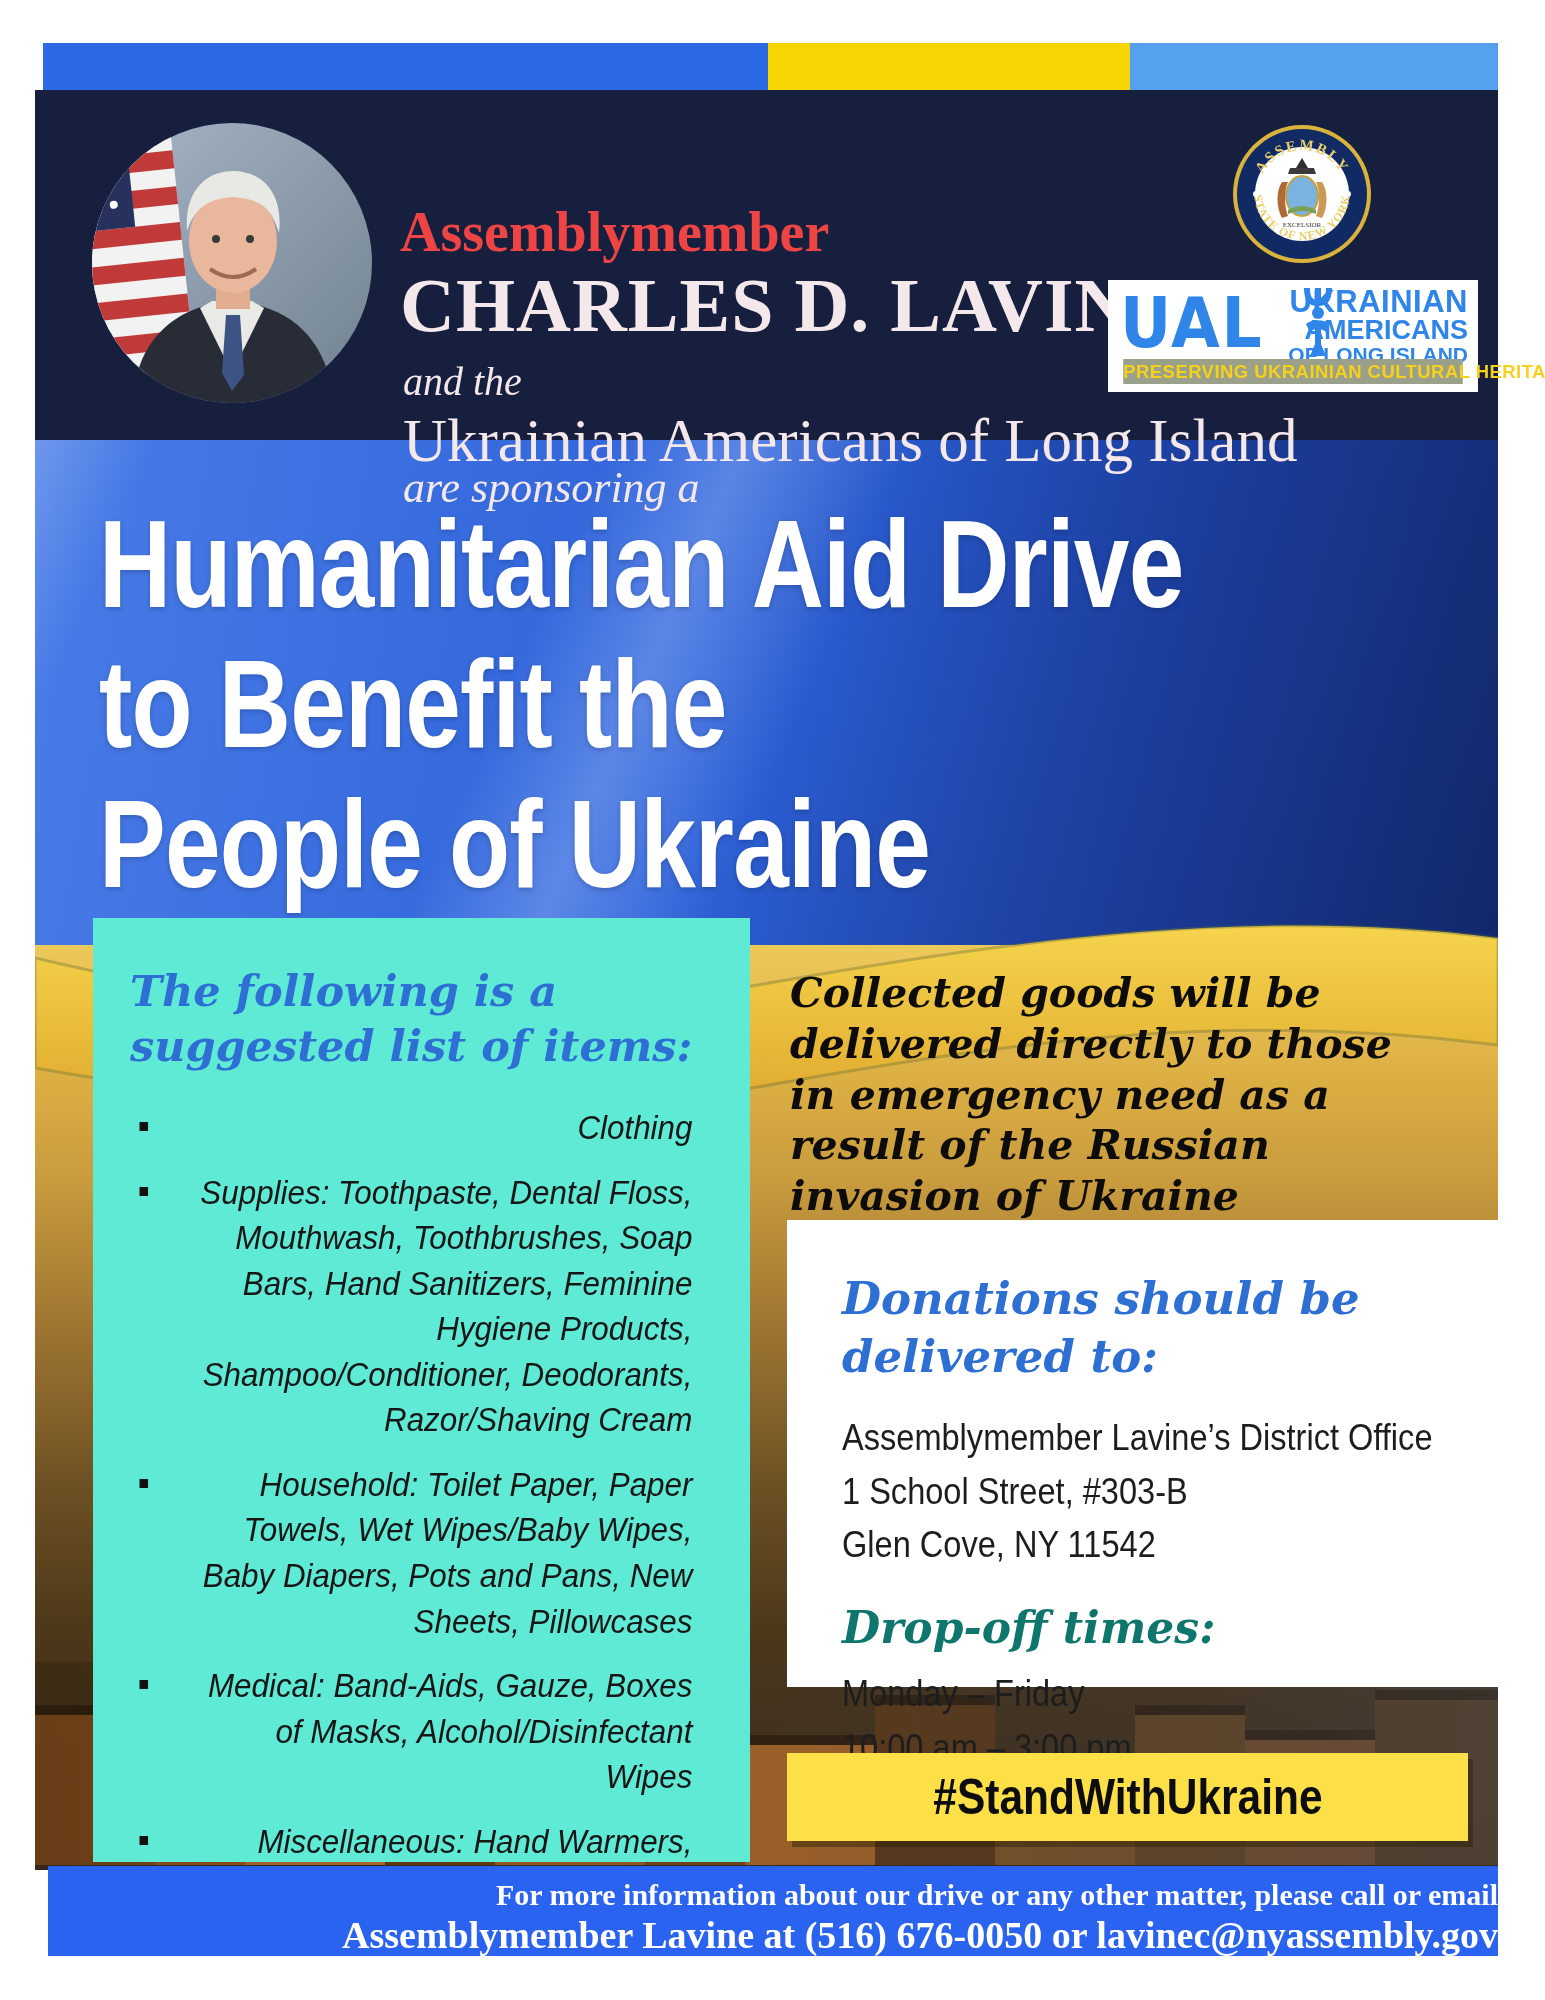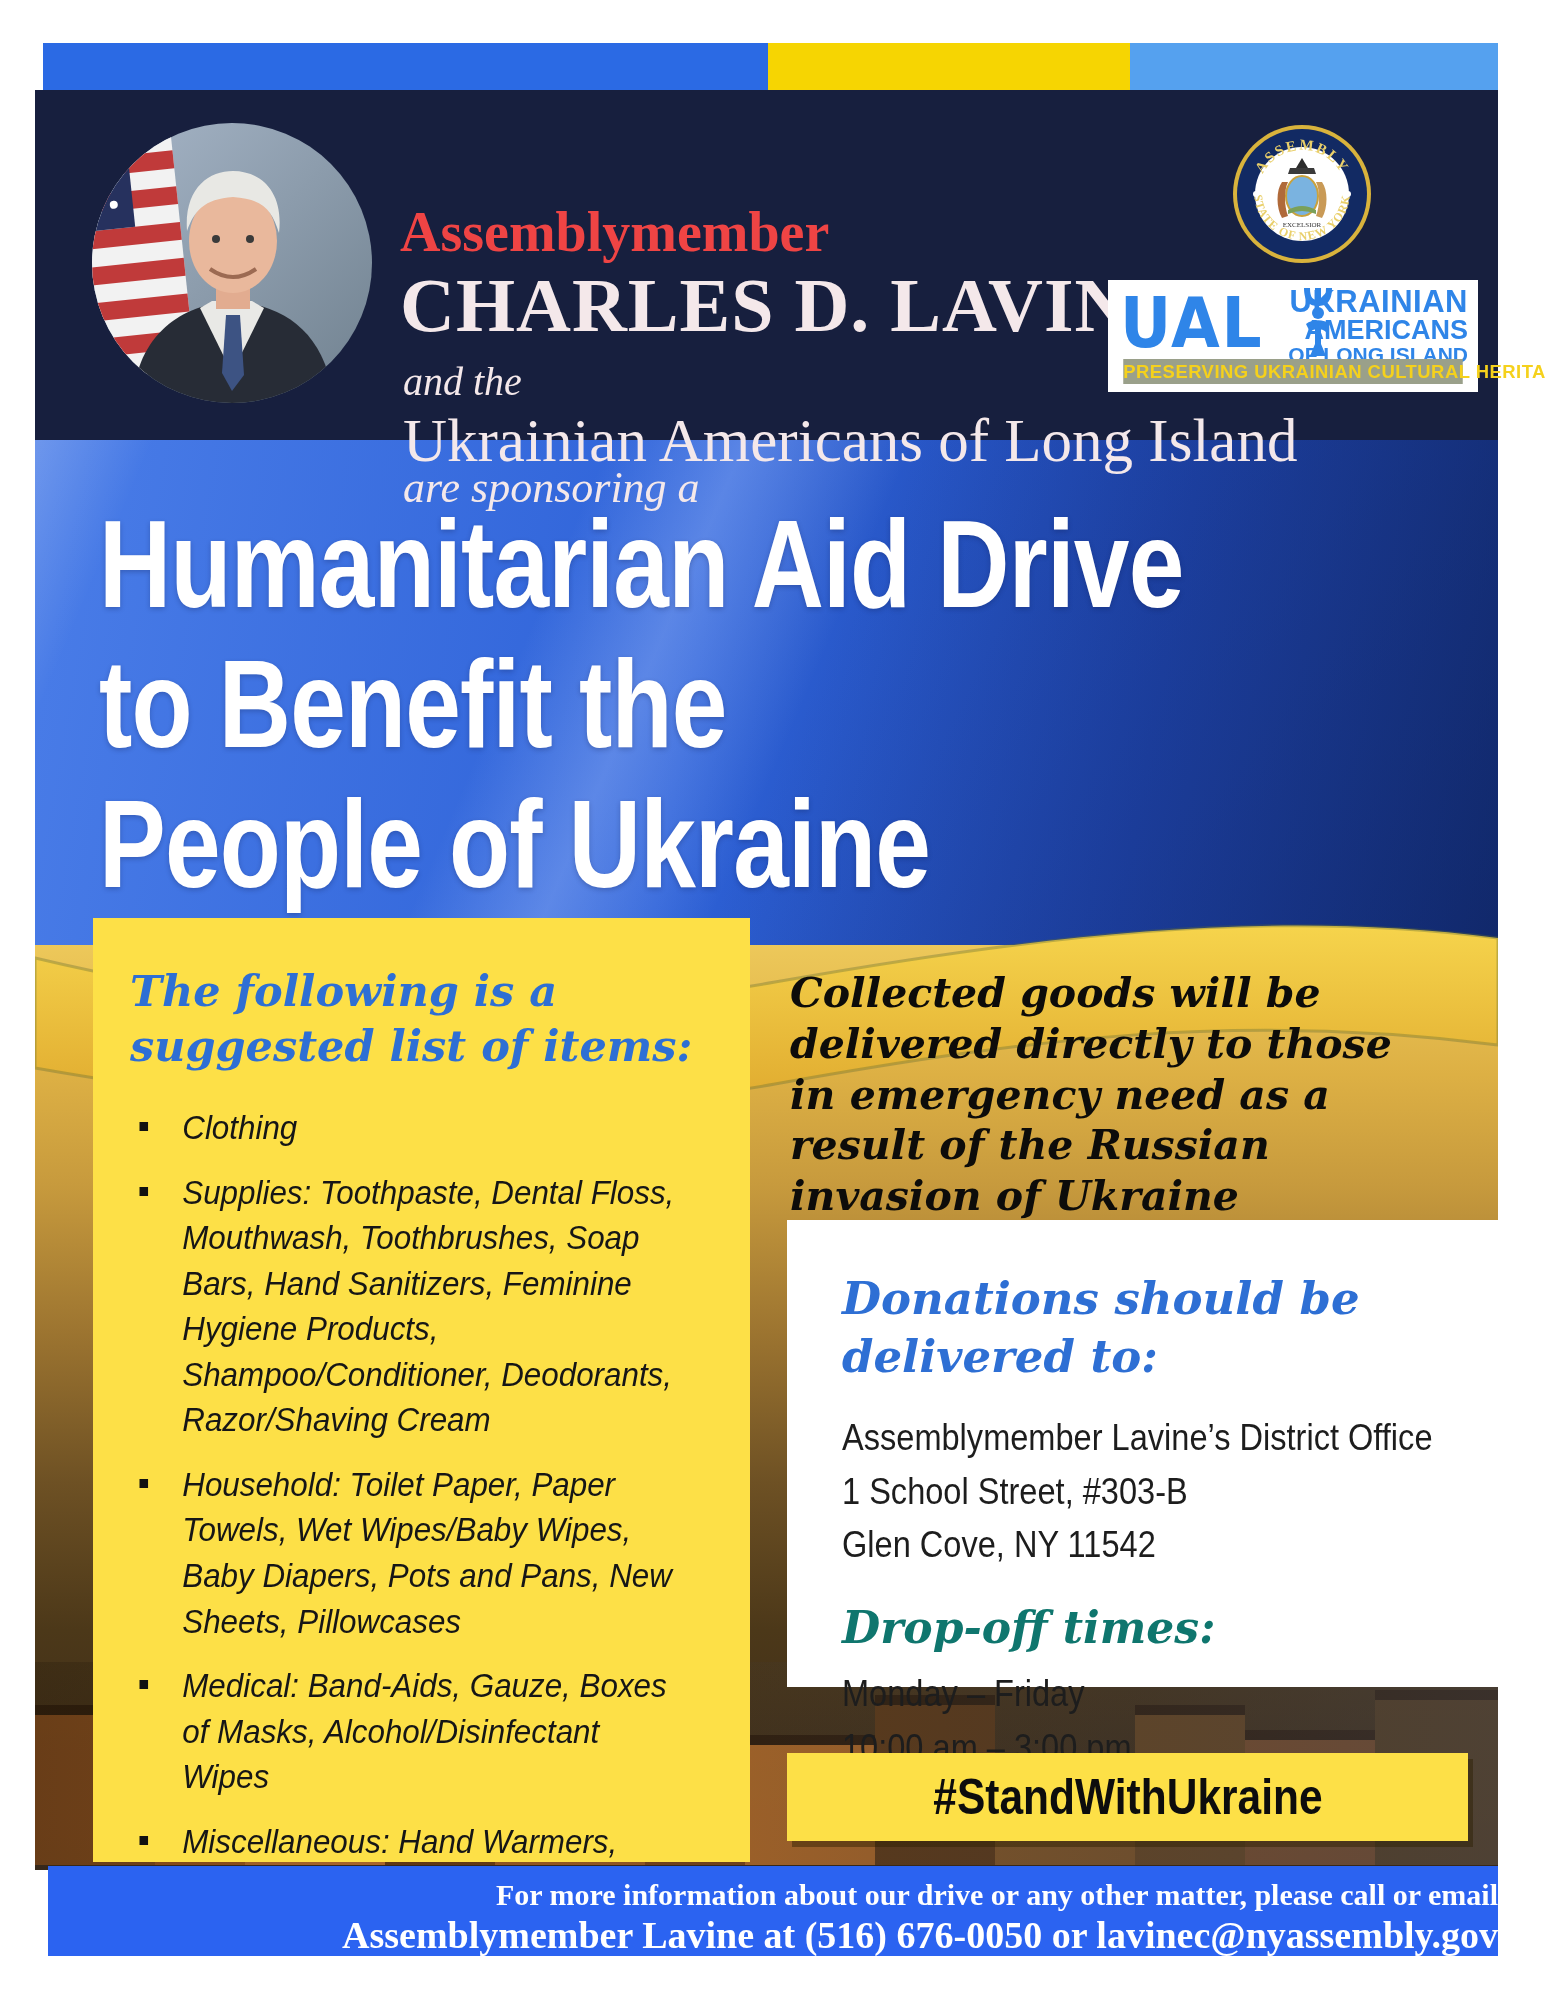--- a/index.html
+++ b/index.html
@@ -57,24 +57,24 @@
      background:linear-gradient(90deg, rgba(30,20,8,0.25), rgba(30,20,8,0) 35%, rgba(60,60,70,0.28) 75%, rgba(70,70,80,0.45));}
 
   
   .title-line{position:absolute;left:99px;color:#ffffff;font-weight:800;font-size:125px;
               font-family:"Liberation Sans",sans-serif;white-space:nowrap;
               transform:scaleX(0.8);transform-origin:0 0;letter-spacing:-1px;
               text-shadow:0 2px 6px rgba(10,20,60,0.25);}
   .title1{top:492px;} .title2{top:632px;} .title3{top:772px;}
 
   
-  .card{left:93px;top:918px;width:657px;height:944px;background:#fde047;}
+  .card{left:93px;top:918px;width:657px;height:944px;background:#5eead4;}
   .card-head{margin:46px 30px 0 37px;font-family:"DejaVu Serif",serif;font-style:italic;
              font-weight:700;font-size:43px;line-height:1.27;color:#2e6fd4;}
-  .card-list{list-style:none;margin:32px 0 0 0;padding:0 28px 0 37px;}
+  .card-list{list-style:none;margin:32px 0 0 0;padding:0 28px 0 37px;text-align:right;}
   .card-list li{position:relative;padding-left:55px;margin-bottom:19px;
                 font-style:italic;font-size:33px;line-height:1.38;color:#161616;
                 transform:scaleX(0.95);transform-origin:0 0;}
   .card-list li::before{content:"";position:absolute;left:10px;top:17px;width:9px;height:9px;background:#111;}
 
   
   .collected{left:790px;top:968px;width:650px;font-family:"DejaVu Serif",serif;
              font-style:italic;font-weight:700;font-size:41px;line-height:1.24;color:#0d0c0a;}
 
   

